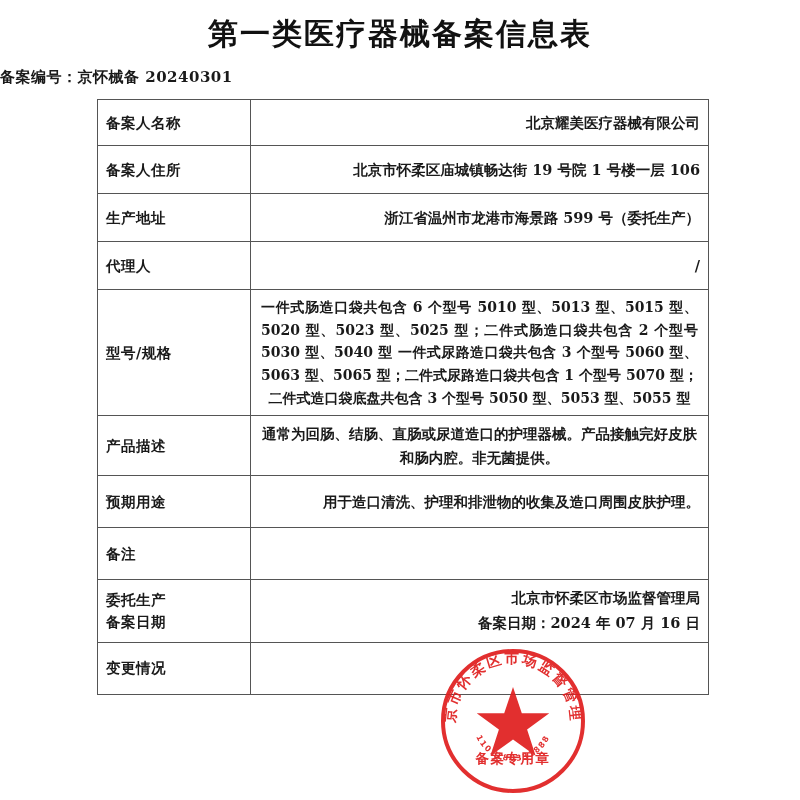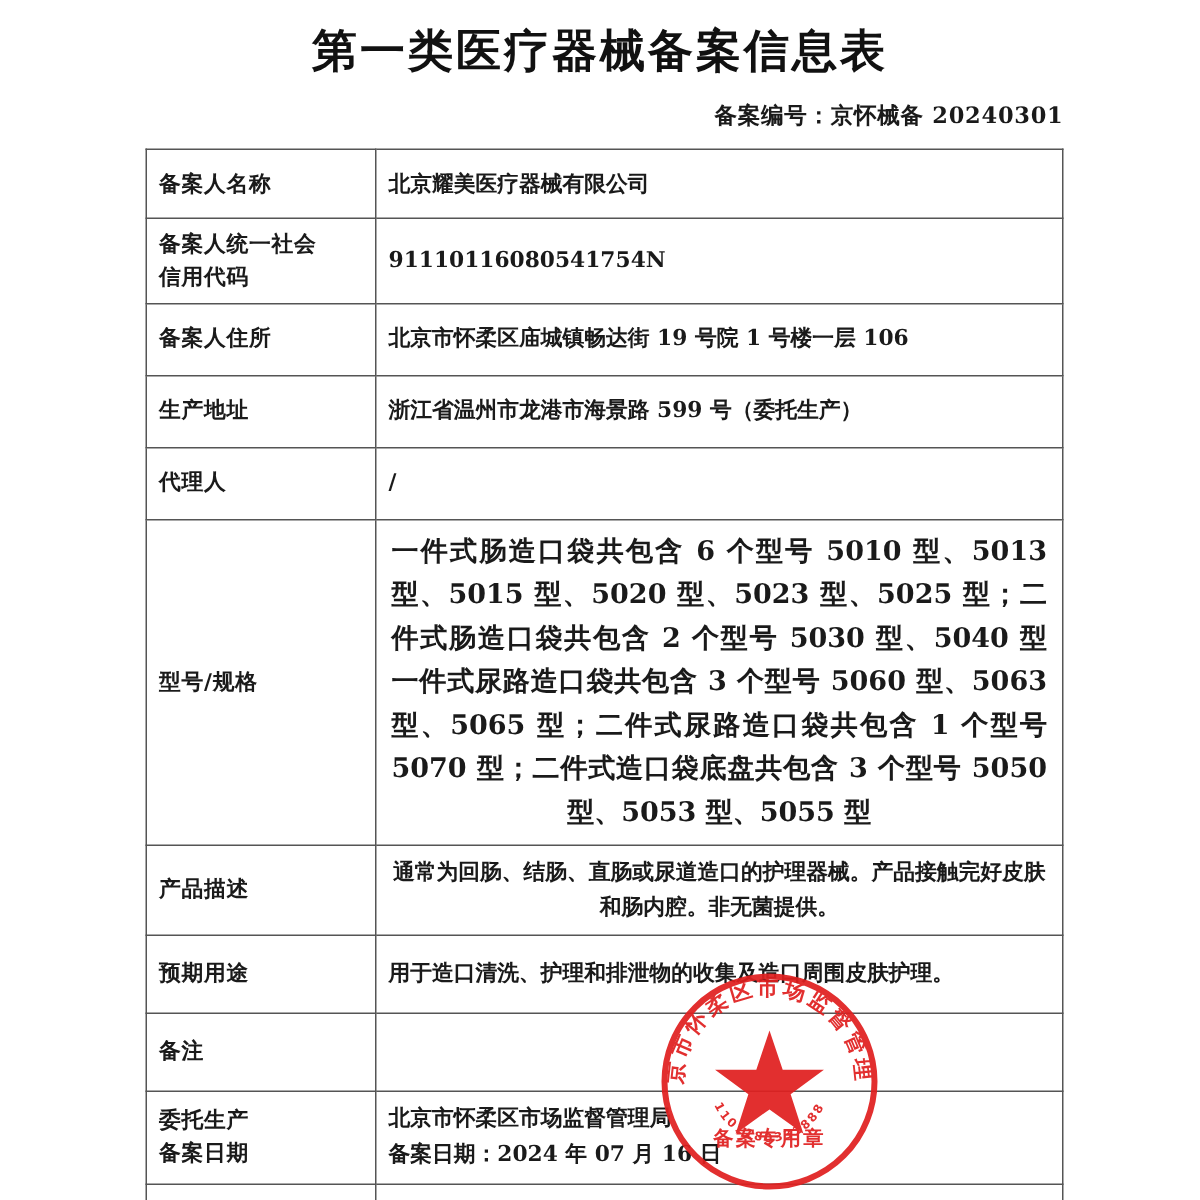--- a/index.html
+++ b/index.html
@@ -37,21 +37,20 @@
     color: #111111;
     font-family: "DejaVu Serif", "Liberation Serif", serif;
   }
 
   
   .record-no-line {
     position: absolute;
     top: 68px;
     left: 0;
     width: 709px;
-    text-align: right;
     font-size: 15px;
     font-weight: bold;
     color: #1a1a1a;
     letter-spacing: 0.5px;
   }
 
   
   .info-table {
     position: absolute;
     top: 99px;
@@ -70,28 +69,28 @@
     color: #1a1a1a;
   }
   .label-cell {
     width: 136px;
     text-align: left;
     font-size: 15px;
     letter-spacing: 0.5px;
     white-space: pre-line;
   }
   .value-cell {
-    text-align: left;
+    text-align: right;
   }
   .value-cell.justified {
     text-align: justify;
     text-align-last: center;
     padding: 6px 10px;
     line-height: 1.62;
-    font-size: 18px;
+    font-size: 14px;
   }
   .value-cell.multiline {
     text-align: center;
     line-height: 1.62;
   }
   .value-cell.dept {
     white-space: pre-line;
     line-height: 1.7;
   }
 
@@ -131,25 +130,20 @@
   <div class="record-no-line">
     <span>备案编号：</span><span>京怀械备 20240301</span>
   </div>
 
   <table class="info-table">
     <tbody>
       <tr class="r-name">
         <td class="label-cell">备案人名称</td>
         <td class="value-cell">北京耀美医疗器械有限公司</td>
       </tr>
-      <tr class="r-credit">
-        <td class="label-cell">备案人统一社会
-信用代码</td>
-        <td class="value-cell">91110116080541754N</td>
-      </tr>
       <tr class="r-addr">
         <td class="label-cell">备案人住所</td>
         <td class="value-cell">北京市怀柔区庙城镇畅达街 19 号院 1 号楼一层 106</td>
       </tr>
       <tr class="r-prod">
         <td class="label-cell">生产地址</td>
         <td class="value-cell">浙江省温州市龙港市海景路 599 号（委托生产）</td>
       </tr>
       <tr class="r-agent">
         <td class="label-cell">代理人</td>

